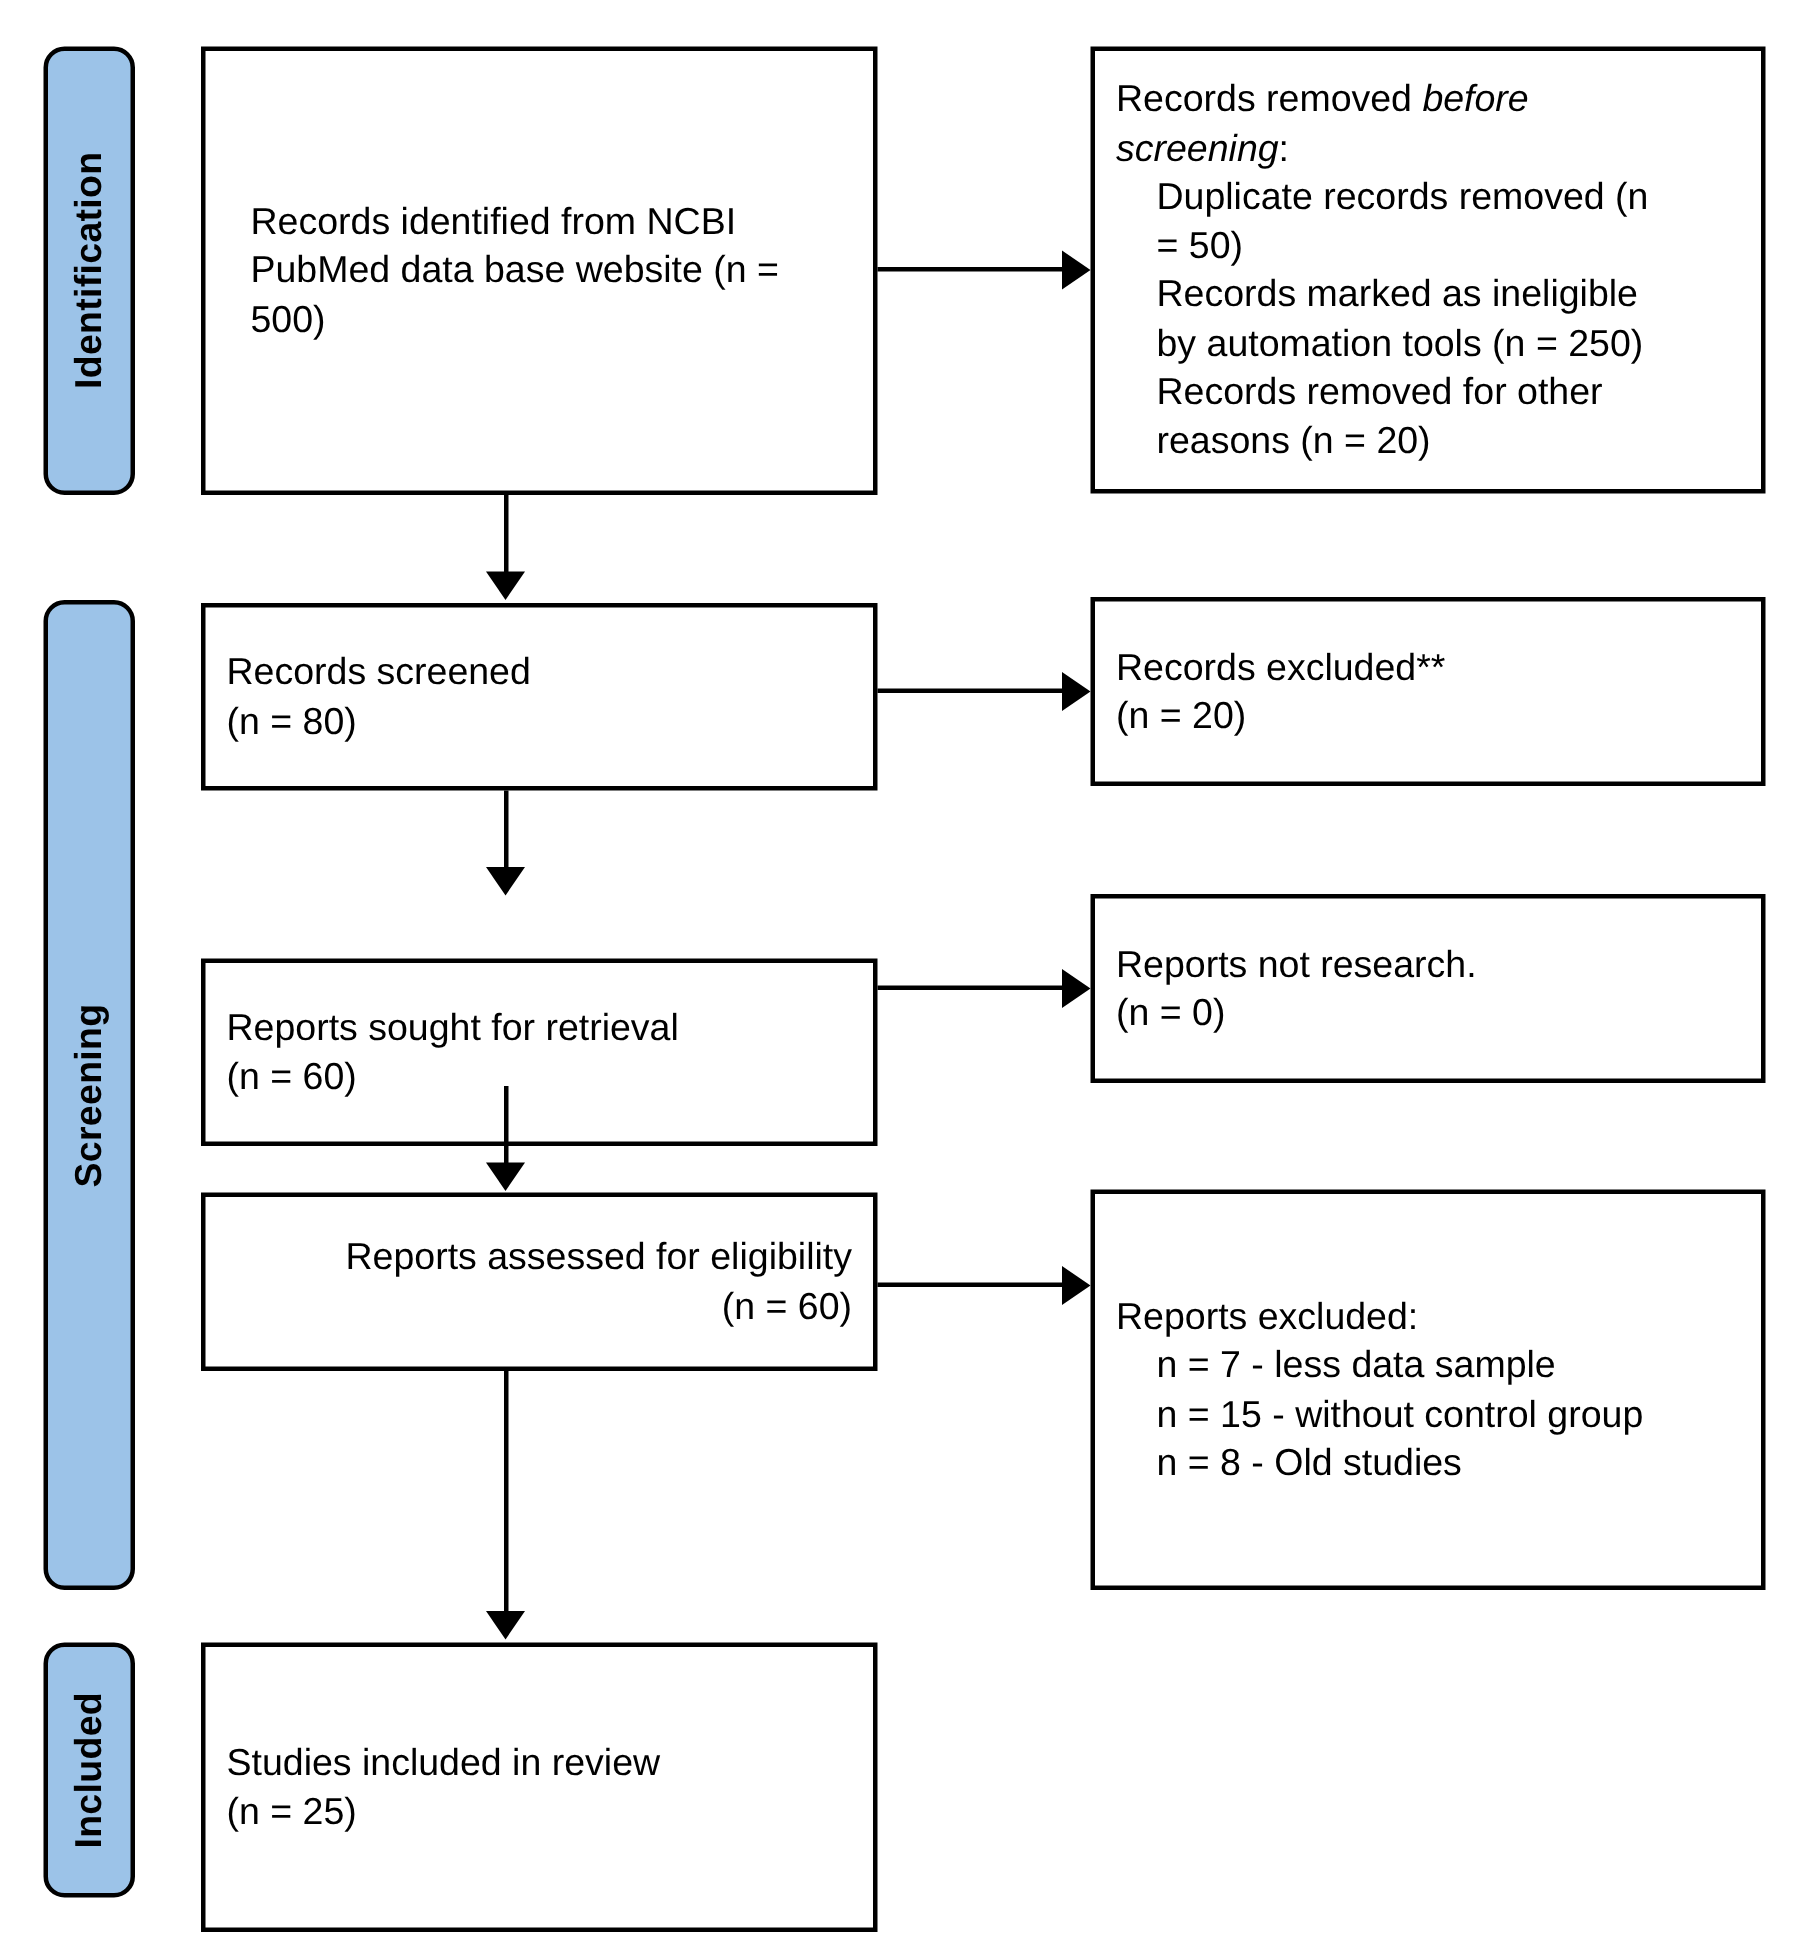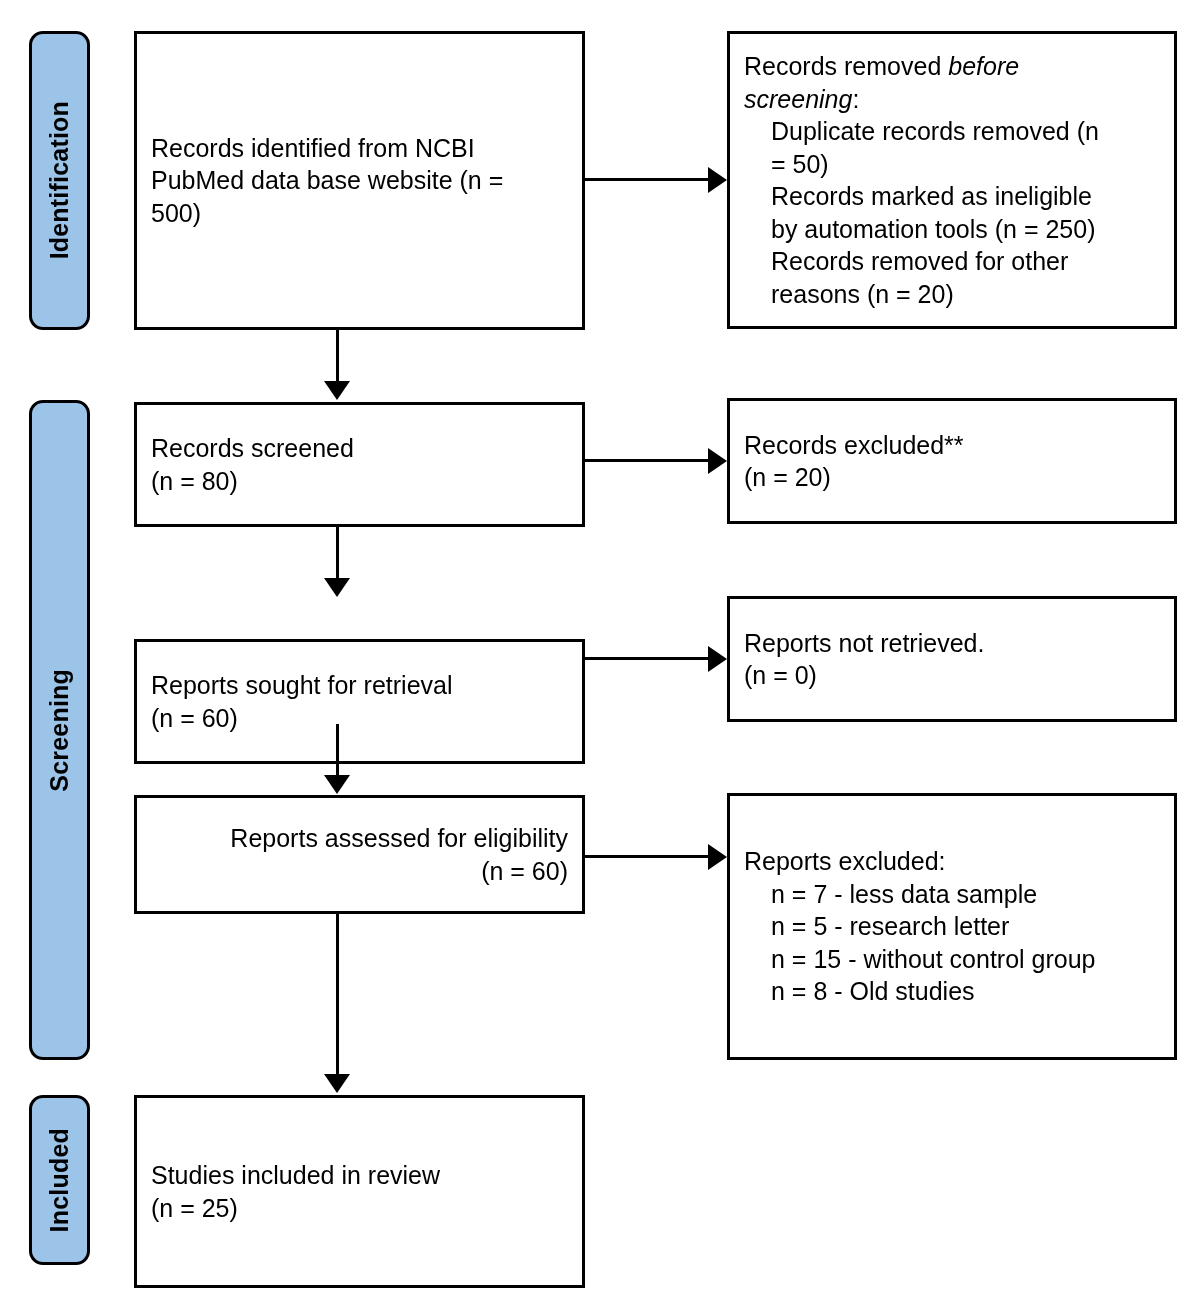--- a/index.html
+++ b/index.html
@@ -106,21 +106,21 @@
   </div>
 
   <div class="stage-bar" style="left:29px; top:400px; width:61px; height:660px;">
     <span class="stage-label">Screening</span>
   </div>
 
   <div class="stage-bar" style="left:29px; top:1095px; width:61px; height:170px;">
     <span class="stage-label">Included</span>
   </div>
 
-  <div class="box" style="left:134px; top:31px; width:451px; height:299px;">
+  <div class="box" style="left:134px; top:31px; width:451px; height:299px;padding-left:16px;">
     <div class="box-text">
       <span class="ln">Records identified from NCBI</span>
       <span class="ln">PubMed data base website (n =</span>
       <span class="ln">500)</span>
     </div>
   </div>
 
   <div class="box" style="left:727px; top:31px; width:450px; height:298px;">
     <div class="box-text">
       <span class="ln"><span>Records removed </span><span class="it">before</span></span>
@@ -162,21 +162,21 @@
 
   <div class="box" style="left:134px; top:599px; width:451px; height:125px;margin-top:40px;">
     <div class="box-text">
       <span class="ln">Reports sought for retrieval</span>
       <span class="ln">(n = 60)</span>
     </div>
   </div>
 
   <div class="box" style="left:727px; top:596px; width:450px; height:126px;">
     <div class="box-text">
-      <span class="ln">Reports not retrieved.</span>
+      <span class="ln">Reports not research.</span>
       <span class="ln">(n = 0)</span>
     </div>
   </div>
 
   <div class="h-line" style="left:585px; top:657px; width:123px;"></div>
   <div class="h-arrow" style="left:708px; top:646px;"></div>
 
   <div class="v-line" style="left:336px; top:724px; width:3px; height:53px;"></div>
   <div class="v-arrow" style="left:324px; top:775px;"></div>
 
@@ -184,21 +184,20 @@
     <div class="box-text">
       <span class="ln">Reports assessed for eligibility</span>
       <span class="ln">(n = 60)</span>
     </div>
   </div>
 
   <div class="box" style="left:727px; top:793px; width:450px; height:267px;">
     <div class="box-text">
       <span class="ln">Reports excluded:</span>
       <span class="sub">n = 7 - less data sample</span>
-      <span class="sub">n = 5 - research letter</span>
       <span class="sub">n = 15 - without control group</span>
       <span class="sub">n = 8 - Old studies</span>
     </div>
   </div>
 
   <div class="h-line" style="left:585px; top:855px; width:123px;"></div>
   <div class="h-arrow" style="left:708px; top:844px;"></div>
 
   <div class="v-line" style="left:336px; top:914px; width:3px; height:162px;"></div>
   <div class="v-arrow" style="left:324px; top:1074px;"></div>

